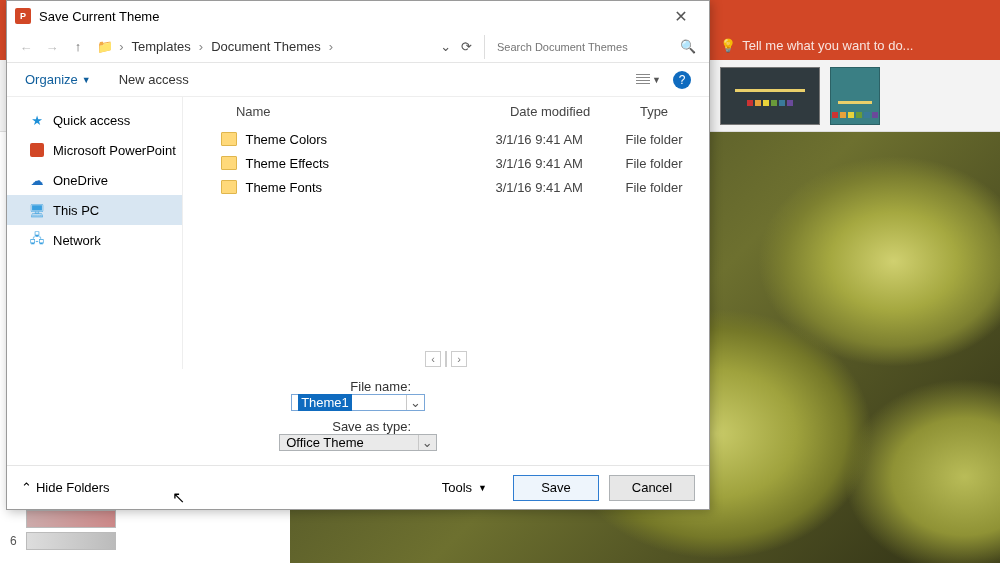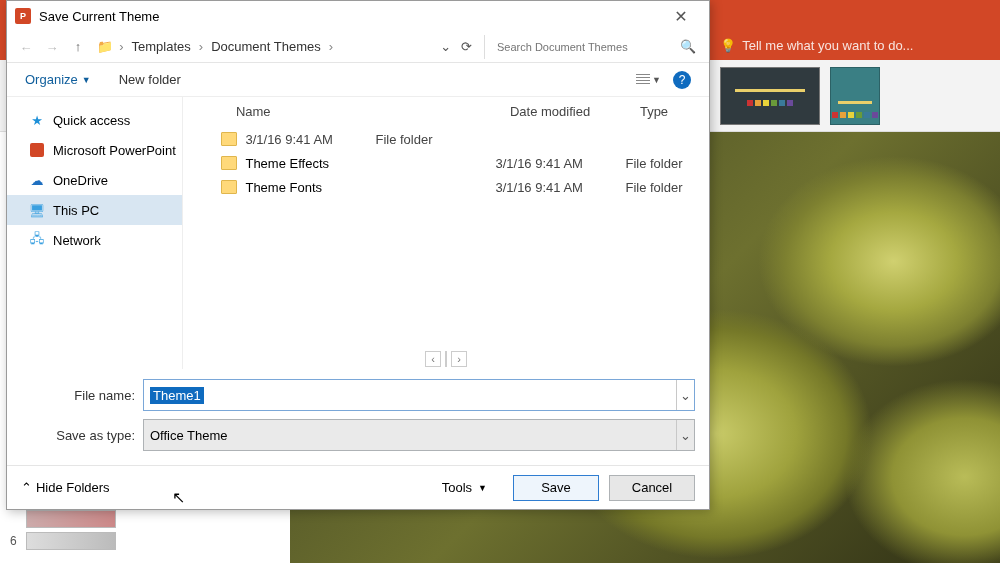--- a/index.html
+++ b/index.html
@@ -83,21 +83,21 @@
 .list-rows{flex:1;overflow:hidden;}
 .row{height:24px;display:flex;align-items:center;font-size:13px;padding-left:12px;}
 .row .fico{width:16px;height:14px;background:#ffd97a;border:1px solid #e0b64d;border-radius:1px;margin-right:8px;}
 .row .rn{width:250px;}
 .row .rd{width:130px;color:#444;}
 .row .rt{color:#444;}
 .hscroll{height:20px;display:flex;align-items:center;padding:0 6px;gap:4px;}
 .hscroll .ar{width:16px;text-align:center;color:#777;border:1px solid #ccc;height:16px;line-height:14px;font-size:11px;}
 .hscroll .track{flex:1;height:16px;background:#e9e9e9;border:1px solid #ccc;}
 .dlg-fields{padding:10px 14px 6px;font-size:13px;}
-.fld{display:flex;align-items:center;margin-bottom:8px;}
+.fld{display:flex;align-items:center;margin-bottom:8px;flex-direction:column;}
 .fld label{width:122px;text-align:right;padding-right:8px;color:#333;}
 .fld .inp{flex:1;height:32px;border:1px solid #7aa7d8;background:#fff;position:relative;display:flex;align-items:center;gap:48px;}
 .fld .inp.sel{border-color:#aeb2b5;background:#eaeaea;}
 .fld .inp .val{flex:1;padding:0 6px;}
 .fld .inp .selected{background:#0f6bbf;color:#fff;padding:1px 3px;}
 .fld .inp .dd{width:18px;text-align:center;color:#555;border-left:1px solid #c8c8c8;height:100%;display:flex;align-items:center;justify-content:center;}
 .meta{display:flex;padding-left:72px;gap:8px;font-size:13px;margin-top:4px;}
 .meta .lbl{color:#555;width:56px;text-align:right;}
 .meta .lnk{color:#0f5e9c;}
 .meta .gap{width:160px;}
@@ -184,21 +184,21 @@
       <input class="search" placeholder="Search Document Themes" style="">
       <span class="search-ico">🔍</span>
     </div>
   </div>
 
   <div class="dlg-toolbar">
     <span class="org">
         <span>Organize</span>
         <span style="font-size:9px">▼</span>
       </span>
-    <span class="nf">New folder</span>
+    <span class="nf">New access</span>
     <span class="spacer"></span>
     <span class="view">
         <span class="bars"></span>
         <span style="font-size:9px;color:#555">▼</span>
       </span>
     <span class="help">?</span>
   </div>
 
   <div class="dlg-body">
     <div class="dlg-tree">
@@ -228,20 +228,21 @@
 
     <div class="dlg-list">
       <div class="list-head">
         <span class="col-name">Name</span>
         <span class="col-date">Date modified</span>
         <span class="col-type">Type</span>
       </div>
       <div class="list-rows">
         <div class="row">
             <span class="fico"></span>
+            <span class="rn">Theme Colors</span>
             <span class="rd">3/1/16 9:41 AM</span>
             <span class="rt">File folder</span>
           </div>
         <div class="row">
             <span class="fico"></span>
             <span class="rn">Theme Effects</span>
             <span class="rd">3/1/16 9:41 AM</span>
             <span class="rt">File folder</span>
           </div>
         <div class="row">

